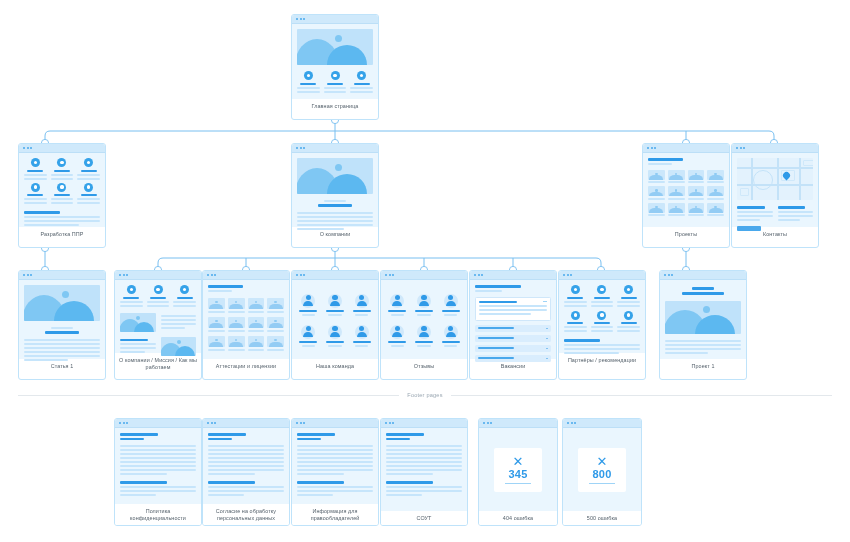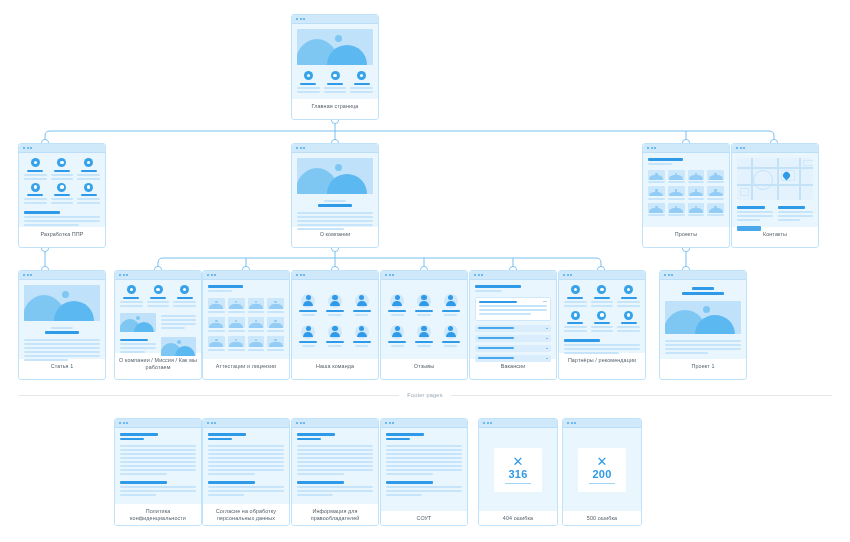--- a/index.html
+++ b/index.html
@@ -1008,36 +1008,36 @@
 
   <div class="card" style="left:478px; top:418px; width:80px; height:108px;">
     <div class="chrome">
       <i></i>
         <i></i>
         <i></i>
     </div>
     <div class="body" style="height:83px; display:flex; align-items:center; justify-content:center;">
       <div class="errbox" style="width:48px;height:44px;">
         <span class="x">✕</span>
-        <span class="code">316</span>
+        <span class="code">345</span>
         <span class="ul"></span>
       </div>
     </div>
     <div class="label">404 ошибка</div>
   </div>
 
   <div class="card" style="left:562px; top:418px; width:80px; height:108px;">
     <div class="chrome">
       <i></i>
         <i></i>
         <i></i>
     </div>
     <div class="body" style="height:83px; display:flex; align-items:center; justify-content:center;">
       <div class="errbox" style="width:48px;height:44px;">
         <span class="x">✕</span>
-        <span class="code">200</span>
+        <span class="code">800</span>
         <span class="ul"></span>
       </div>
     </div>
     <div class="label">500 ошибка</div>
   </div>
 
 </div>
 
 </body></html>

